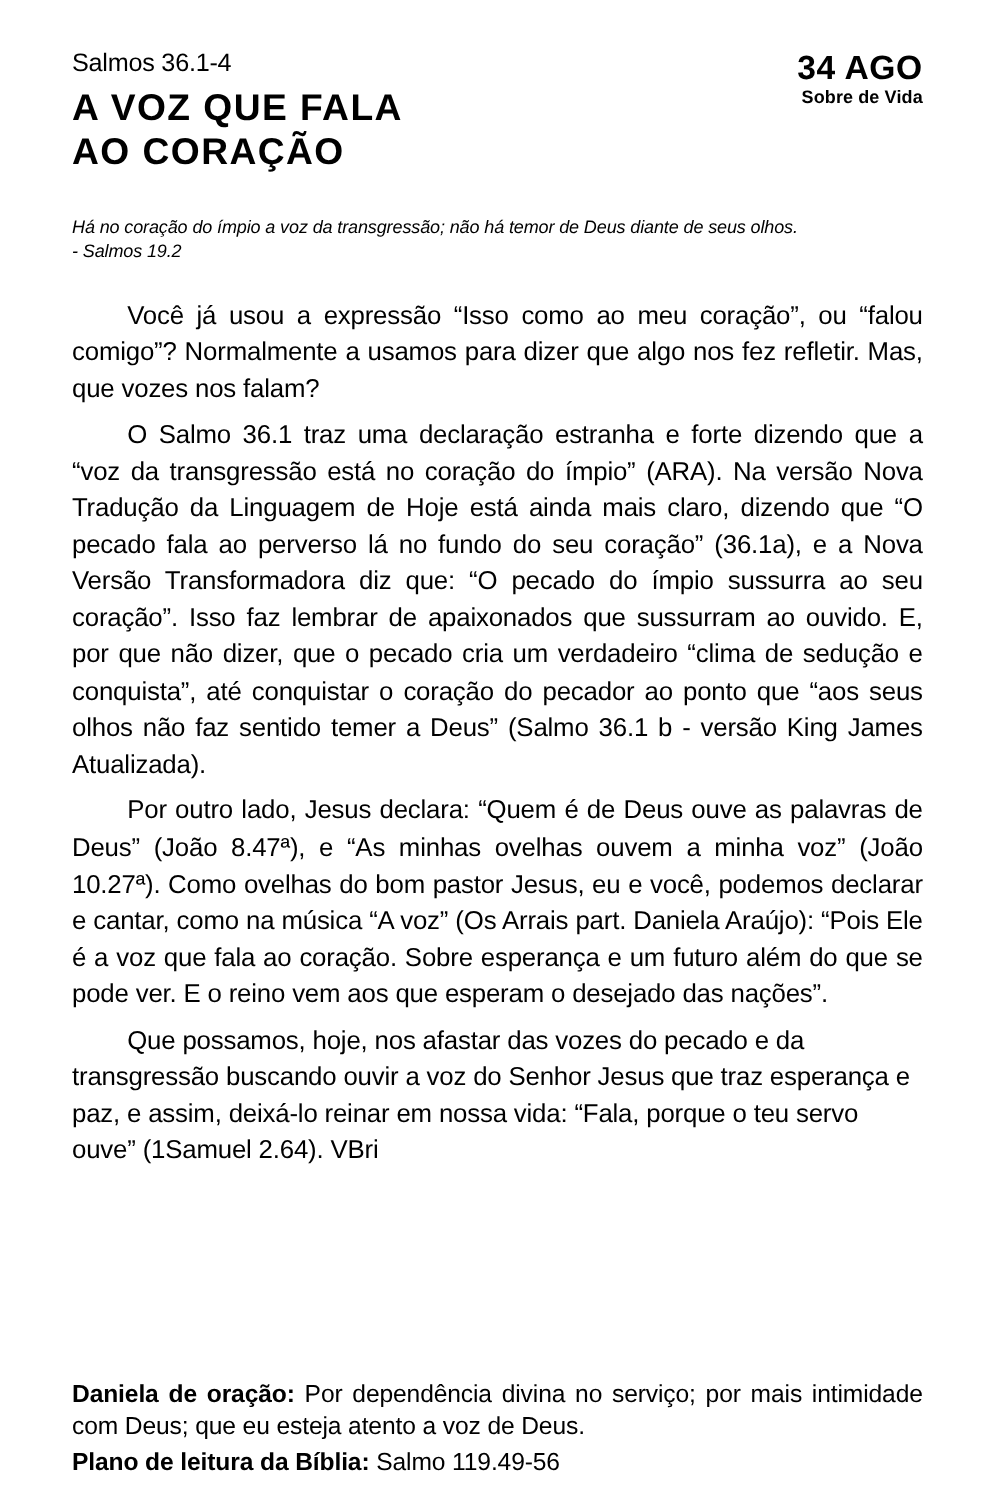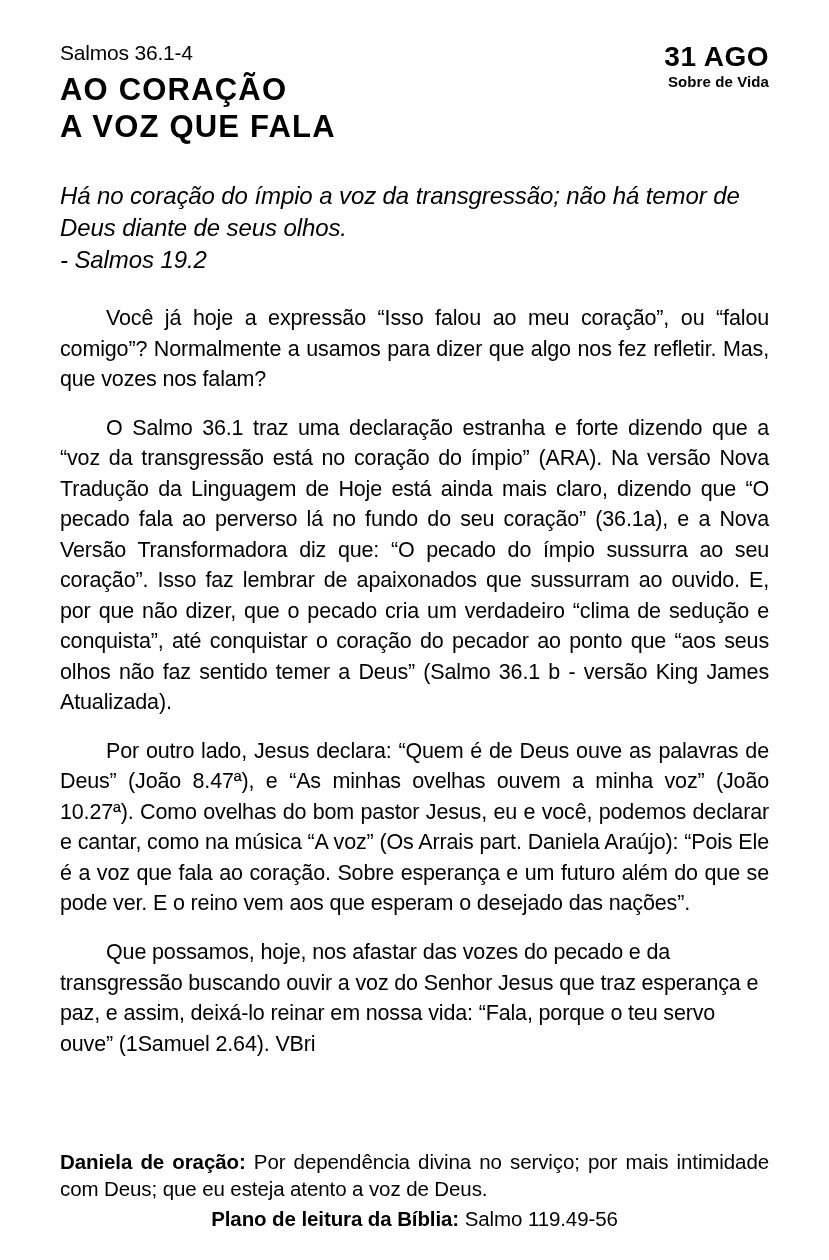--- a/index.html
+++ b/index.html
@@ -65,21 +65,21 @@
   }
   .brand {
     font-size: 15px;
     font-weight: bold;
     letter-spacing: 0.1px;
     margin-top: 2px;
   }
   
   .verse {
     margin-top: 14px;
-    font-size: 24px;
+    font-size: 15px;
     font-style: italic;
     line-height: 1.32;
     letter-spacing: -0.1px;
   }
   .verse-text {
     display: block;
   }
   .verse-ref {
     display: block;
   }
@@ -90,74 +90,74 @@
     line-height: 1.42;
     text-align: justify;
     text-justify: inter-word;
     letter-spacing: -0.15px;
   }
   .para {
     margin: 0;
     text-indent: 46px;
   }
   .para + .para {
-    margin-top: 18px;
+    margin-top: 8px;
   }
   .para:last-child {
     text-align: left;
   }
   
   .footer {
     margin-top: auto;
     padding-top: 18px;
     font-size: 20.5px;
     line-height: 1.34;
     letter-spacing: -0.1px;
   }
   .footer-line {
     text-align: justify;
     text-justify: inter-word;
   }
   .footer-line.last {
-    text-align: center;
+    text-align: left;
     margin-top: 2px;
   }
   .footer-label {
     font-weight: bold;
   }
   .footer-value {
     font-weight: normal;
   }
 </style>
 </head>
 <body>
 
 <div class="page">
 
   <div class="header">
     <div class="header-left">
       <div class="reference">Salmos 36.1-4</div>
       <h1 class="title">
+        <span class="title-line">A VOZ QUE FALA</span>
         <span class="title-line">AO CORAÇÃO</span>
-        <span class="title-line">A VOZ QUE FALA</span>
       </h1>
     </div>
     <div class="header-right">
-      <div class="date">31 AGO</div>
+      <div class="date">34 AGO</div>
       <div class="brand">Sobre de Vida</div>
     </div>
   </div>
 
   <div class="verse">
     <span class="verse-text">Há no coração do ímpio a voz da transgressão; não há temor de Deus diante de seus olhos.</span>
     <span class="verse-ref">- Salmos 19.2</span>
   </div>
 
   <div class="body">
-    <p class="para">Você já hoje a expressão “Isso falou ao meu coração”, ou “falou comigo”? Normalmente a usamos para dizer que algo nos fez refletir. Mas, que vozes nos falam?</p>
+    <p class="para">Você já usou a expressão “Isso como ao meu coração”, ou “falou comigo”? Normalmente a usamos para dizer que algo nos fez refletir. Mas, que vozes nos falam?</p>
     <p class="para">O Salmo 36.1 traz uma declaração estranha e forte dizendo que a “voz da transgressão está no coração do ímpio” (ARA). Na versão Nova Tradução da Linguagem de Hoje está ainda mais claro, dizendo que “O pecado fala ao perverso lá no fundo do seu coração” (36.1a), e a Nova Versão Transformadora diz que: “O pecado do ímpio sussurra ao seu coração”. Isso faz lembrar de apaixonados que sussurram ao ouvido. E, por que não dizer, que o pecado cria um verdadeiro “clima de sedução e conquista”, até conquistar o coração do pecador ao ponto que “aos seus olhos não faz sentido temer a Deus” (Salmo 36.1 b - versão King James Atualizada).</p>
     <p class="para">Por outro lado, Jesus declara: “Quem é de Deus ouve as palavras de Deus” (João 8.47ª), e “As minhas ovelhas ouvem a minha voz” (João 10.27ª). Como ovelhas do bom pastor Jesus, eu e você, podemos declarar e cantar, como na música “A voz” (Os Arrais part. Daniela Araújo): “Pois Ele é a voz que fala ao coração. Sobre esperança e um futuro além do que se pode ver. E o reino vem aos que esperam o desejado das nações”.</p>
     <p class="para">Que possamos, hoje, nos afastar das vozes do pecado e da transgressão buscando ouvir a voz do Senhor Jesus que traz esperança e paz, e assim, deixá-lo reinar em nossa vida: “Fala, porque o teu servo ouve” (1Samuel 2.64).  VBri</p>
   </div>
 
   <div class="footer">
     <div class="footer-line">
       <span class="footer-label">Daniela de oração:</span><span class="footer-value"> Por dependência divina no serviço; por mais intimidade com Deus; que eu esteja atento a voz de Deus.</span>
     </div>
     <div class="footer-line last">

